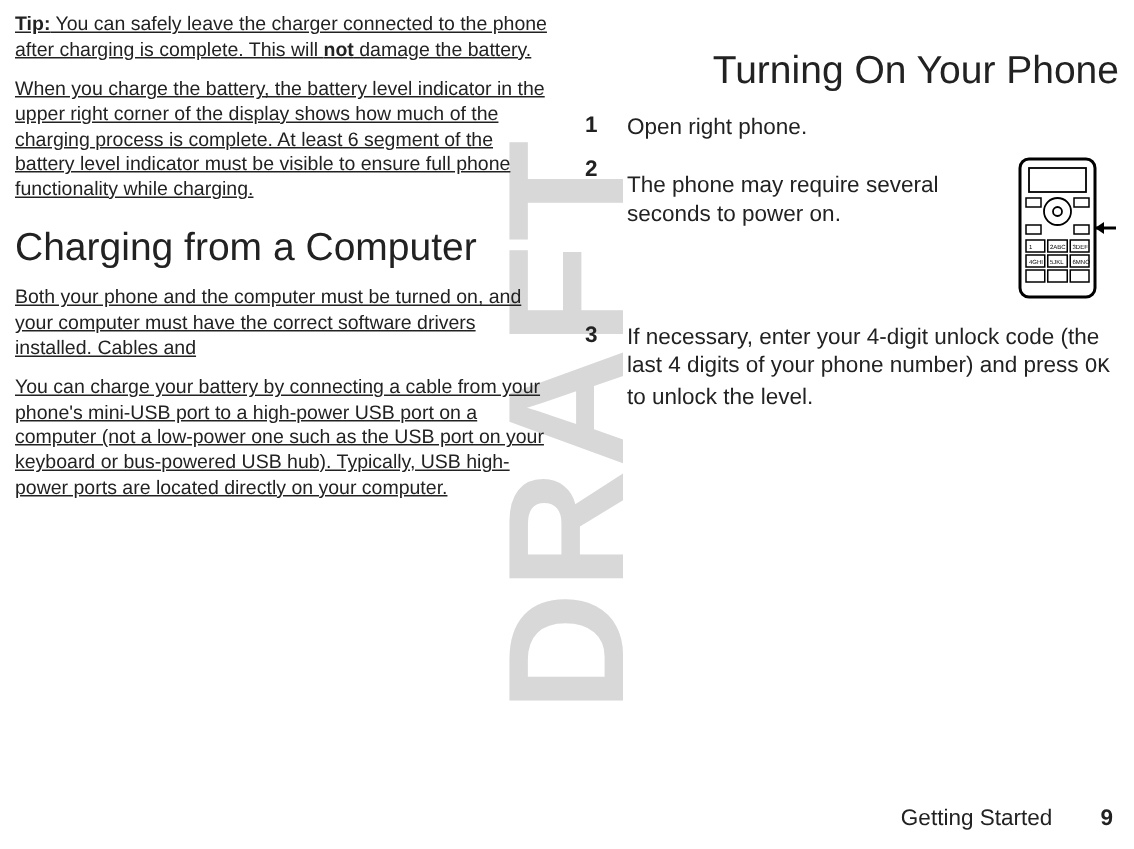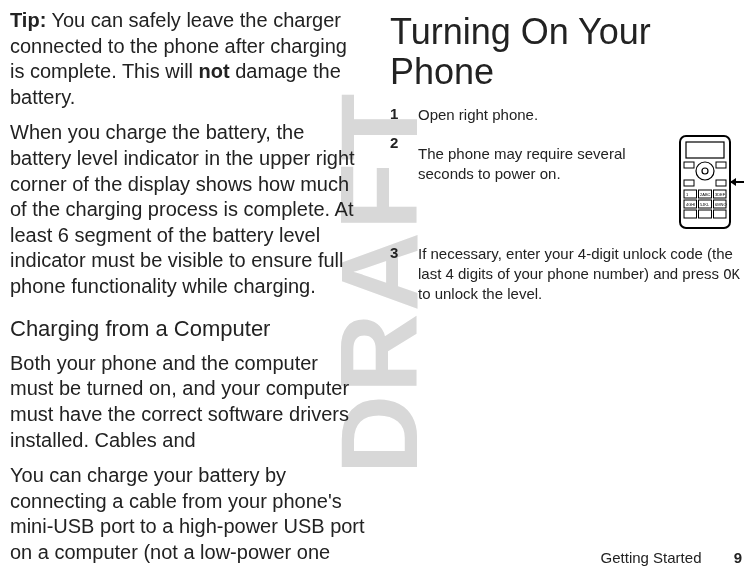--- a/index.html
+++ b/index.html
@@ -30,44 +30,45 @@
       gap: 24px;
       position: relative;
       z-index: 1;
       height: 510px;
     }
     .col {
       flex: 1 1 0;
       display: flex;
       flex-direction: column;
     }
-    p { font-size: 20px; line-height: 1.28; margin-bottom: 10px; }
+    p { font-size: 13px; line-height: 1.28; margin-bottom: 10px; text-decoration: underline; }
     h2 {
-      font-size: 22px;
+      font-size: 26px;
       font-weight: 400;
       margin: 6px 0 10px 0;
       line-height: 1.15;
     }
     h1 {
-      font-size: 36px;
+      font-size: 26px;
       font-weight: 400;
-      margin: 4px 0 14px 0;
+      margin: 24px 0 14px 0;
       line-height: 1.1;
+      text-align: right;
     }
     .bold { font-weight: 700; }
     .step { display: flex; gap: 14px; margin-bottom: 10px; }
     .step-num { font-weight: 700; font-size: 15px; width: 14px; flex: 0 0 14px; }
     .step-body { flex: 1 1 auto; font-size: 15px; line-height: 1.28; }
     .step-body .sub { margin-top: 10px; }
     .step2 { align-items: flex-start; }
     .step2-text { flex: 1 1 auto; }
     .phone-illus { flex: 0 0 72px; margin-left: 8px; }
     .footer {
       position: absolute;
-      bottom: 0;
+      bottom: 12px;
       right: 14px;
       font-size: 15px;
       z-index: 1;
     }
     .footer .pagenum { font-weight: 700; margin-left: 28px; }
     .mono-key { font-family: "Courier New", monospace; font-size: 14px; margin-top: 37px; }
     
     .phone-svg rect.body { fill:#fff; stroke:#000; stroke-width:2; rx:6; }
     .phone-svg rect.screen { fill:#fff; stroke:#000; stroke-width:1.2; }
     .phone-svg rect.key { fill:#fff; stroke:#000; stroke-width:1; }

